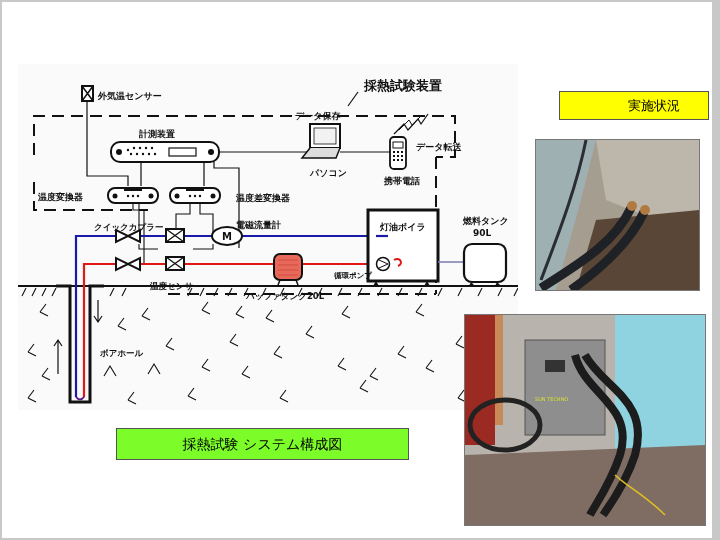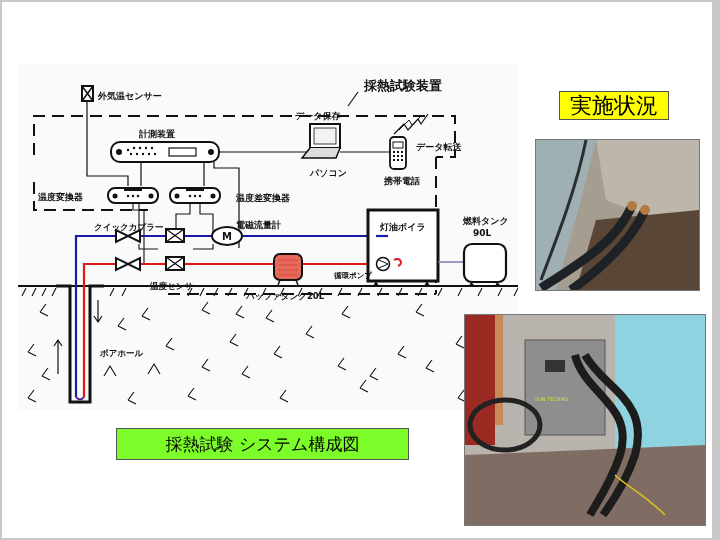--- a/index.html
+++ b/index.html
@@ -15,23 +15,23 @@
     position: absolute; left: 16px; top: 62px; width: 500px; height: 346px;
     background: #fafafa;
   }
   .diagram svg { width: 500px; height: 346px; display: block; }
   .diagram text { font-family: "DejaVu Sans", sans-serif; fill: #111; font-weight: bold; }
   .label-box {
     position: absolute; border: 1px solid #555; color: #000;
     font-family: "DejaVu Sans", sans-serif; text-align: center; white-space: nowrap;
   }
   .label-status { left: 557px; top: 89px; width: 108px; height: 27px; line-height: 27px;
-    background: #ffff00; font-size: 22px; }
+    background: #ffff00; font-size: 13px; padding-left: 40px; }
   .label-caption { left: 114px; top: 426px; width: 291px; height: 30px; line-height: 30px;
-    background: #7cfc28; font-size: 17px; }
+    background: #7cfc28; font-size: 14px; }
   .photo { position: absolute; overflow: hidden; border: 1px solid #777; }
   .photo-top { left: 533px; top: 137px; width: 163px; height: 150px;
     background: linear-gradient(160deg, #b9b2a6 0%, #8f877b 30%, #6b5c4f 60%, #4b3b30 100%); }
   .photo-bottom { left: 462px; top: 312px; width: 240px; height: 210px;
     background: linear-gradient(180deg, #c9c4c0 0%, #a8a39e 45%, #7d6e66 75%, #6a5a52 100%); }
   .photo svg { width: 100%; height: 100%; display: block; }
 </style>
 </head>
 <body>
 

